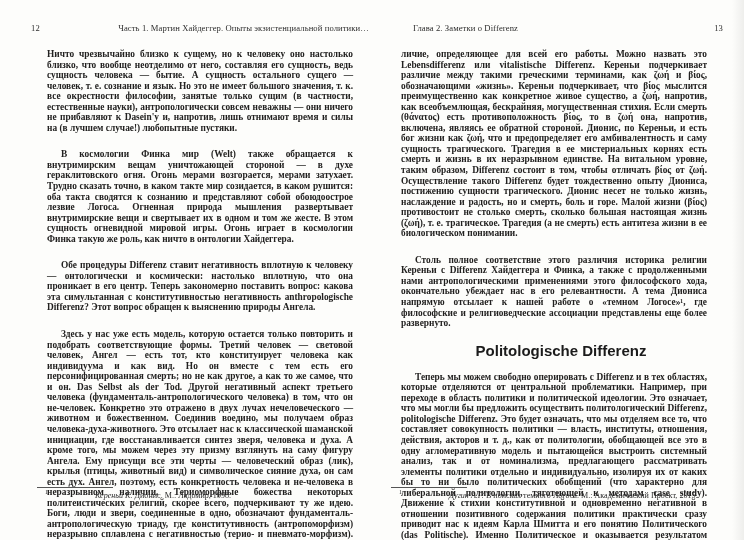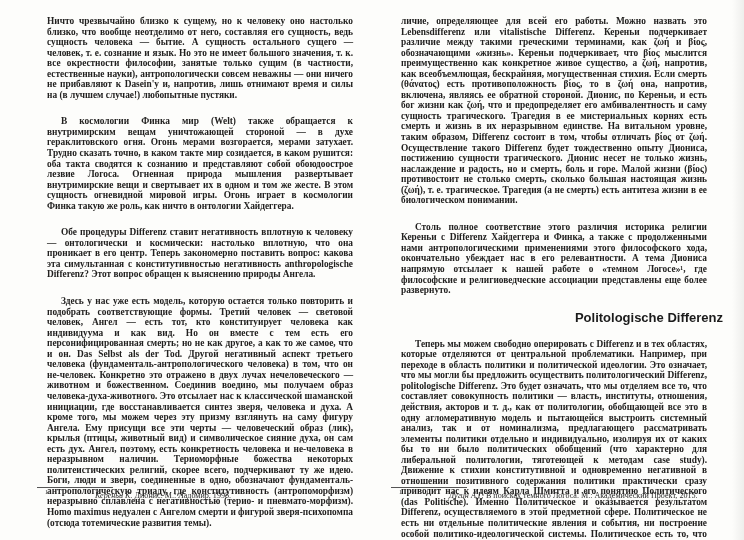--- a/index.html
+++ b/index.html
@@ -47,24 +47,24 @@
     line-height: 10.55px;
     text-align: justify;
     color: #222120;
   }
   .body-text p { margin: 16px; text-indent: 14px; font-weight: bold; }
   .body-text p.no-indent { text-indent: 0; }
 
   .section-heading {
     font-family: "Liberation Sans", sans-serif;
     font-weight: bold;
-    font-size: 13px;
+    font-size: 15px;
     line-height: 11px;
     margin: 10px 0 3px 14px;
-    text-align: right;
+    text-align: center;
     color: #1b1b1b;
   }
 
   .footnote {
     position: absolute; top: 487px; left: 0;
     width: 338px;
     font-size: 8.1px;
     line-height: 9.6px;
     color: #2a2a2a;
     text-align: left;
@@ -77,37 +77,45 @@
   .footnote-line { padding-left: 14px; }
   .footnote-line sup { font-size: 5.8px; line-height: 0; margin-right: 3px; }
   .footnote-author { font-style: italic; padding-left: 44px; }
 </style>
 </head>
 <body>
 
 <div class="spread">
 
   <div class="page page-left">
+    <div class="running-head">
+      <span class="page-number">12</span>
+      <span class="running-title">Часть 1. Мартин Хайдеггер. Опыты экзистенциальной политики…</span>
+    </div>
     <div class="body-text">
       <p class="no-indent">Ничто чрезвычайно близко к сущему, но к человеку оно настолько близко, что вообще неотделимо от него, составляя его сущность, ведь сущность человека — бытие. А сущность остального сущего — человек, т. е. сознание и язык. Но это не имеет большого значения, т. к. все окрестности философии, занятые только сущим (в частности, естественные науки), антропологически совсем неважны — они ничего не прибавляют к Dasein'у и, напротив, лишь отнимают время и силы на (в лучшем случае!) любопытные пустяки.</p>
       <p>В космологии Финка мир (Welt) также обращается к внутримирским вещам уничтожающей стороной — в духе гераклитовского огня. Огонь мерами возгорается, мерами затухает. Трудно сказать точно, в каком такте мир созидается, в каком рушится: оба такта сводятся к сознанию и представляют собой обоюдоострое лезвие Логоса. Огненная природа мышления развертывает внутримирские вещи и свертывает их в одном и том же жесте. В этом сущность огневидной мировой игры. Огонь играет в космологии Финка такую же роль, как ничто в онтологии Хайдеггера.</p>
       <p>Обе процедуры Differenz ставит негативность вплотную к человеку — онтологически и космически: настолько вплотную, что она проникает в его центр. Теперь закономерно поставить вопрос: какова эта симультанная с конститутивностью негативность anthropologische Differenz? Этот вопрос обращен к выяснению природы Ангела.</p>
       <p>Здесь у нас уже есть модель, которую остается только повторить и подобрать соответствующие формы. Третий человек — световой человек, Ангел — есть тот, кто конституирует человека как индивидуума и как вид. Но он вместе с тем есть его персонифицированная смерть; но не как другое, а как то же самое, что и он. Das Selbst als der Tod. Другой негативный аспект третьего человека (фундаменталь-антропологического человека) в том, что он не-человек. Конкретно это отражено в двух лучах нечеловеческого — животном и божественном. Соединив воедино, мы получаем образ человека-духа-животного. Это отсылает нас к классической шаманской инициации, где восстанавливается синтез зверя, человека и духа. А кроме того, мы можем через эту призму взглянуть на саму фигуру Ангела. Ему присущи все эти черты — человеческий образ (лик), крылья (птицы, животный вид) и символическое сияние духа, он сам есть дух. Ангел, поэтому, есть конкретность человека и не-человека в неразрывном наличии. Териоморфные божества некоторых политеистических религий, скорее всего, подчеркивают ту же идею. Боги, люди и звери, соединенные в одно, обозначают фундаменталь-антропологическую триаду, где конститутивность (антропоморфизм) неразрывно сплавлена с негативностью (терио- и пневмато-морфизм). Homo maximus недуален с Ангелом смерти и фигурой зверя-психопомпа (отсюда тотемические развития темы).</p>
       <p>Другой соотнесем эту уточненную карту Differenz с иными областями. Если взять область витального, то мы получим картину, емко описанную венгерским философом и историком Карлом Кереньи — в частности, в его книге о Дионисе¹. В самом начале этого труда Кереньи предлагает провести принципиальное раз-</p>
     </div>
     <div class="footnote">
       <div class="footnote-rule"></div>
       <div class="footnote-line">
         <sup>1</sup><span class="footnote-author">Кереньи К.</span>
         <span>Дионис. М.: Ладомир, 1998.</span>
       </div>
     </div>
   </div>
 
   <div class="page page-right">
+    <div class="running-head">
+      <span class="running-title">Глава 2. Заметки о Differenz</span>
+      <span class="page-number">13</span>
+    </div>
     <div class="body-text">
       <p class="no-indent">личие, определяющее для всей его работы. Можно назвать это Lebensdifferenz или vitalistische Differenz. Кереньи подчеркивает различие между такими греческими терминами, как ζωή и βίος, обозначающими «жизнь». Кереньи подчеркивает, что βίος мыслится преимущественно как конкретное живое существо, а ζωή, напротив, как всеобъемлющая, бескрайняя, могущественная стихия. Если смерть (θάνατος) есть противоположность βίος, то в ζωή она, напротив, включена, являясь ее обратной стороной. Дионис, по Кереньи, и есть бог жизни как ζωή, что и предопределяет его амбивалентность и саму сущность трагического. Трагедия в ее мистериальных корнях есть смерть и жизнь в их неразрывном единстве. На витальном уровне, таким образом, Differenz состоит в том, чтобы отличать βίος от ζωή. Осуществление такого Differenz будет тождественно опыту Диониса, постижению сущности трагического. Дионис несет не только жизнь, наслаждение и радость, но и смерть, боль и горе. Малой жизни (βίος) противостоит не столько смерть, сколько большая настоящая жизнь (ζωή), т. е. трагическое. Трагедия (а не смерть) есть антитеза жизни в ее биологическом понимании.</p>
       <p>Столь полное соответствие этого различия историка религии Кереньи с Differenz Хайдеггера и Финка, а также с продолженными нами антропологическими применениями этого философского хода, окончательно убеждает нас в его релевантности. А тема Диониса напрямую отсылает к нашей работе о «темном Логосе»¹, где философские и религиоведческие ассоциации представлены еще более развернуто.</p>
       <div class="section-heading">Politologische Differenz</div>
       <p>Теперь мы можем свободно оперировать с Differenz и в тех областях, которые отделяются от центральной проблематики. Например, при переходе в область политики и политической идеологии. Это означает, что мы могли бы предложить осуществить политологический Differenz, politologische Differenz. Это будет означать, что мы отделяем все то, что составляет совокупность политики — власть, институты, отношения, действия, акторов и т. д., как от политологии, обобщающей все это в одну агломеративную модель и пытающейся выстроить системный анализ, так и от номинализма, предлагающего рассматривать элементы политики отдельно и индивидуально, изолируя их от каких бы то ни было политических обобщений (что характерно для либеральной политологии, тяготеющей к методам case study). Движение к стихии конститутивной и одновременно негативной в отношении позитивного содержания политики практически сразу приводит нас к идеям Карла Шмитта и его понятию Политического (das Politische). Именно Политическое и оказывается результатом Differenz, осуществляемого в этой предметной сфере. Политическое не есть ни отдельные политические явления и события, ни построение особой политико-идеологической системы. Политическое есть то, что конституирует политику, делая ее тем, что она есть, но вместе с тем снимает политику в ее конкретном содержании.</p>
     </div>
     <div class="footnote">
       <div class="footnote-rule"></div>
       <div class="footnote-line">
         <sup>1</sup><span class="footnote-author">Дугин А.Г.</span>

